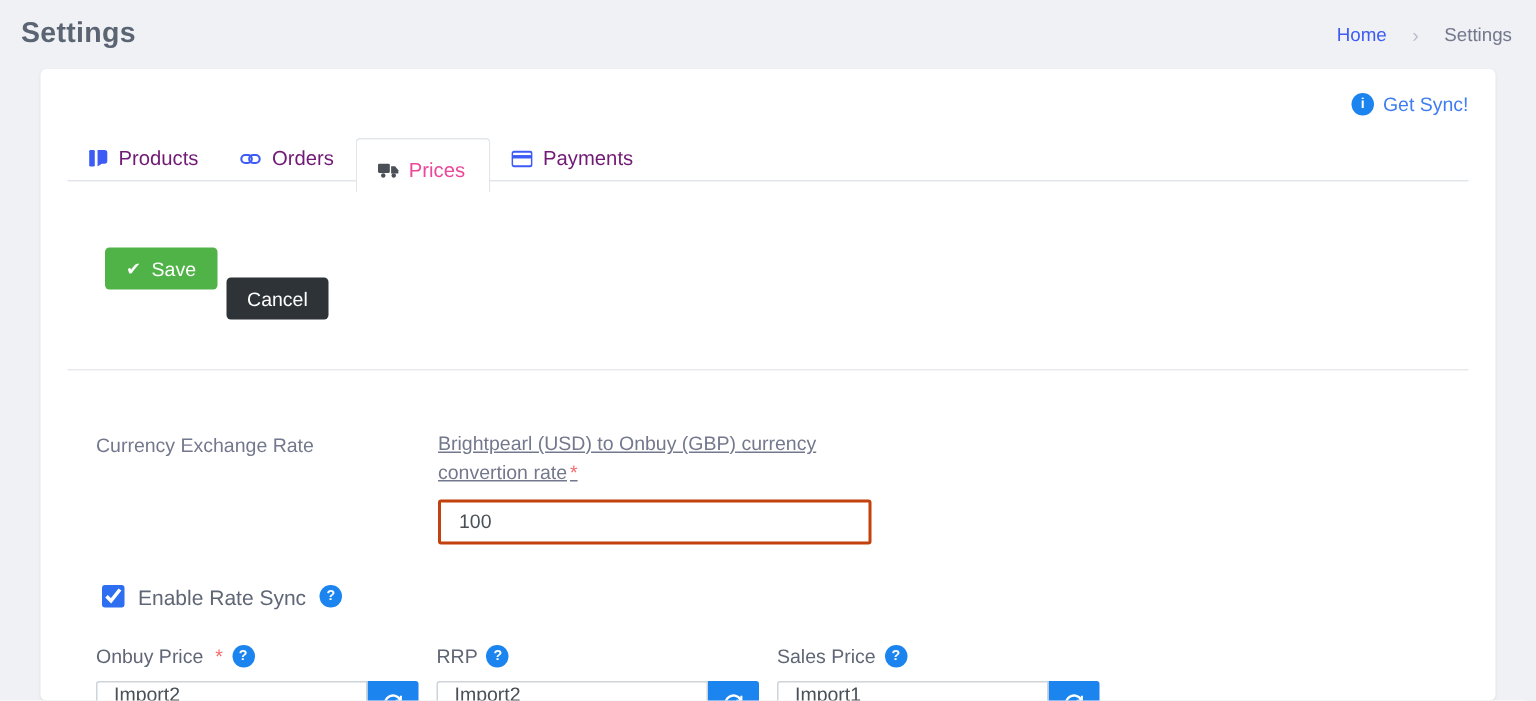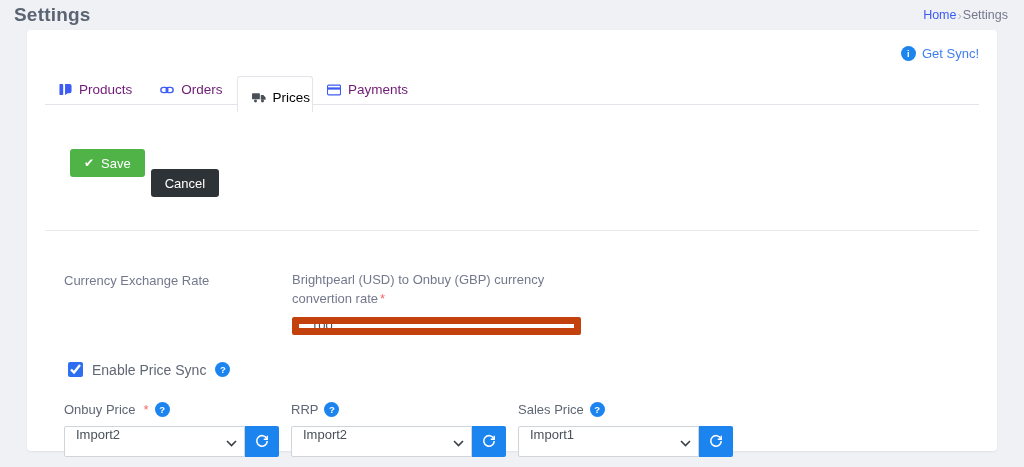--- a/index.html
+++ b/index.html
@@ -5,26 +5,26 @@
   * { margin:0; padding:0; box-sizing:border-box; }
   html,body { width:1024px; height:467px; overflow:hidden; }
   body {
     background:#eff1f4;
     font-family:"Liberation Sans", sans-serif;
     font-size:13px;
     color:#5f6675;
   }
   
   .topbar {
-    height:30px;
+    height:46px;
     display:flex; align-items:center; justify-content:space-between;
     padding:0 16px 0 14px;
   }
   .page-title { font-size:19px; font-weight:bold; color:#5b6472; letter-spacing:.2px; }
-  .breadcrumb { display:flex; gap:1px; font-size:12.5px; }
+  .breadcrumb { display:flex; gap:17px; font-size:12.5px; }
   .breadcrumb a { color:#3d5cf5; text-decoration:none; }
   .crumb-sep { color:#b9bfc9; font-size:13px; }
   .crumb-current { color:#74788d; }
 
   
   .card {
     background:#fff;
     margin:0 27px;
     height:421px;
     border-radius:4px;
@@ -48,22 +48,22 @@
     border-top:1px solid #e2e6ea;
   }
   .tabs { display:flex; align-items:flex-start; position:relative; }
   .tab {
     display:inline-flex; align-items:center; gap:7px;
     padding:6px 14px; color:#701a75; text-decoration:none;
     font-size:13.5px; cursor:pointer; white-space:nowrap;
   }
   .tab .ticon { display:inline-flex; color:#3d5cf5; }
   .tab.active {
-    background:#fff; color:#000000; z-index:1;
-    height:36px; padding:6px 2px 0 14px;
+    background:#fff; color:#ec4899; z-index:1;
+    height:36px; padding:6px 16px 0 14px;
     border:1px solid #e2e6ea; border-bottom:none;
     border-radius:3px 3px 0 0;
   }
   .tab.active .ticon { color:#4a5056; }
 
   
   .content { padding:0 0 0 0; }
   .btn-row { margin:37px 0 0 25px; display:flex; gap:6px; }
   .btn {
     display:inline-flex; align-items:center; gap:7px;
@@ -73,25 +73,25 @@
   }
   .btn-save { background:#50b348; }
   .btn-cancel { background:#2e3338;margin-top:20px; }
   .check-glyph { font-size:12px; }
 
   .divider { border:none; border-top:1px solid #e8eaee; margin:33px 0 0 0; }
 
   .currency-row { display:flex; margin:40px 0 0 19px; }
   .row-label { width:228px; color:#74788d; font-size:13px; padding-top:2px; }
   .field-col { width:289px; }
-  .field-desc { color:#74788d; font-size:13px; line-height:1.45; max-width:272px; margin-bottom:8px; }
+  .field-desc { color:#74788d; font-size:13px; line-height:1.45; max-width:272px; margin-bottom:8px;text-decoration:underline; }
   .req { color:#f46a6a; margin-left:2px; }
   .text-input {
-    width:289px; height:18px;
-    border:7px solid #c2410c; border-radius:2px;
+    width:289px; height:30px;
+    border:2px solid #c2410c; border-radius:2px;
     padding:0 12px; font-size:13px; color:#495057;
     font-family:"Liberation Sans", sans-serif; outline:none; background:#fff;
   }
 
   .sync-row { display:flex; align-items:center; gap:9px; margin:27px 0 0 23px; }
   .sync-row input[type=checkbox] {
     width:15px; height:15px; accent-color:#2d6ff0; cursor:pointer;
   }
   .sync-label { color:#5f6675; font-size:14px; }
 
@@ -197,21 +197,21 @@
       <div class="field-col">
         <div class="field-desc">
           <span>Brightpearl (USD) to Onbuy (GBP) currency convertion rate</span><span class="req">*</span>
         </div>
         <input type="text" class="text-input" value="100" style="">
       </div>
     </div>
 
     <div class="sync-row">
       <input type="checkbox" checked="true" style="">
-      <span class="sync-label">Enable Price Sync</span>
+      <span class="sync-label">Enable Rate Sync</span>
       <span class="circle-icon">?</span>
     </div>
 
     <div class="price-row">
 
       <div class="price-col">
         <div class="price-label-row">
           <span>Onbuy Price</span>
             <span class="req">*</span>
           <span class="circle-icon">?</span>

